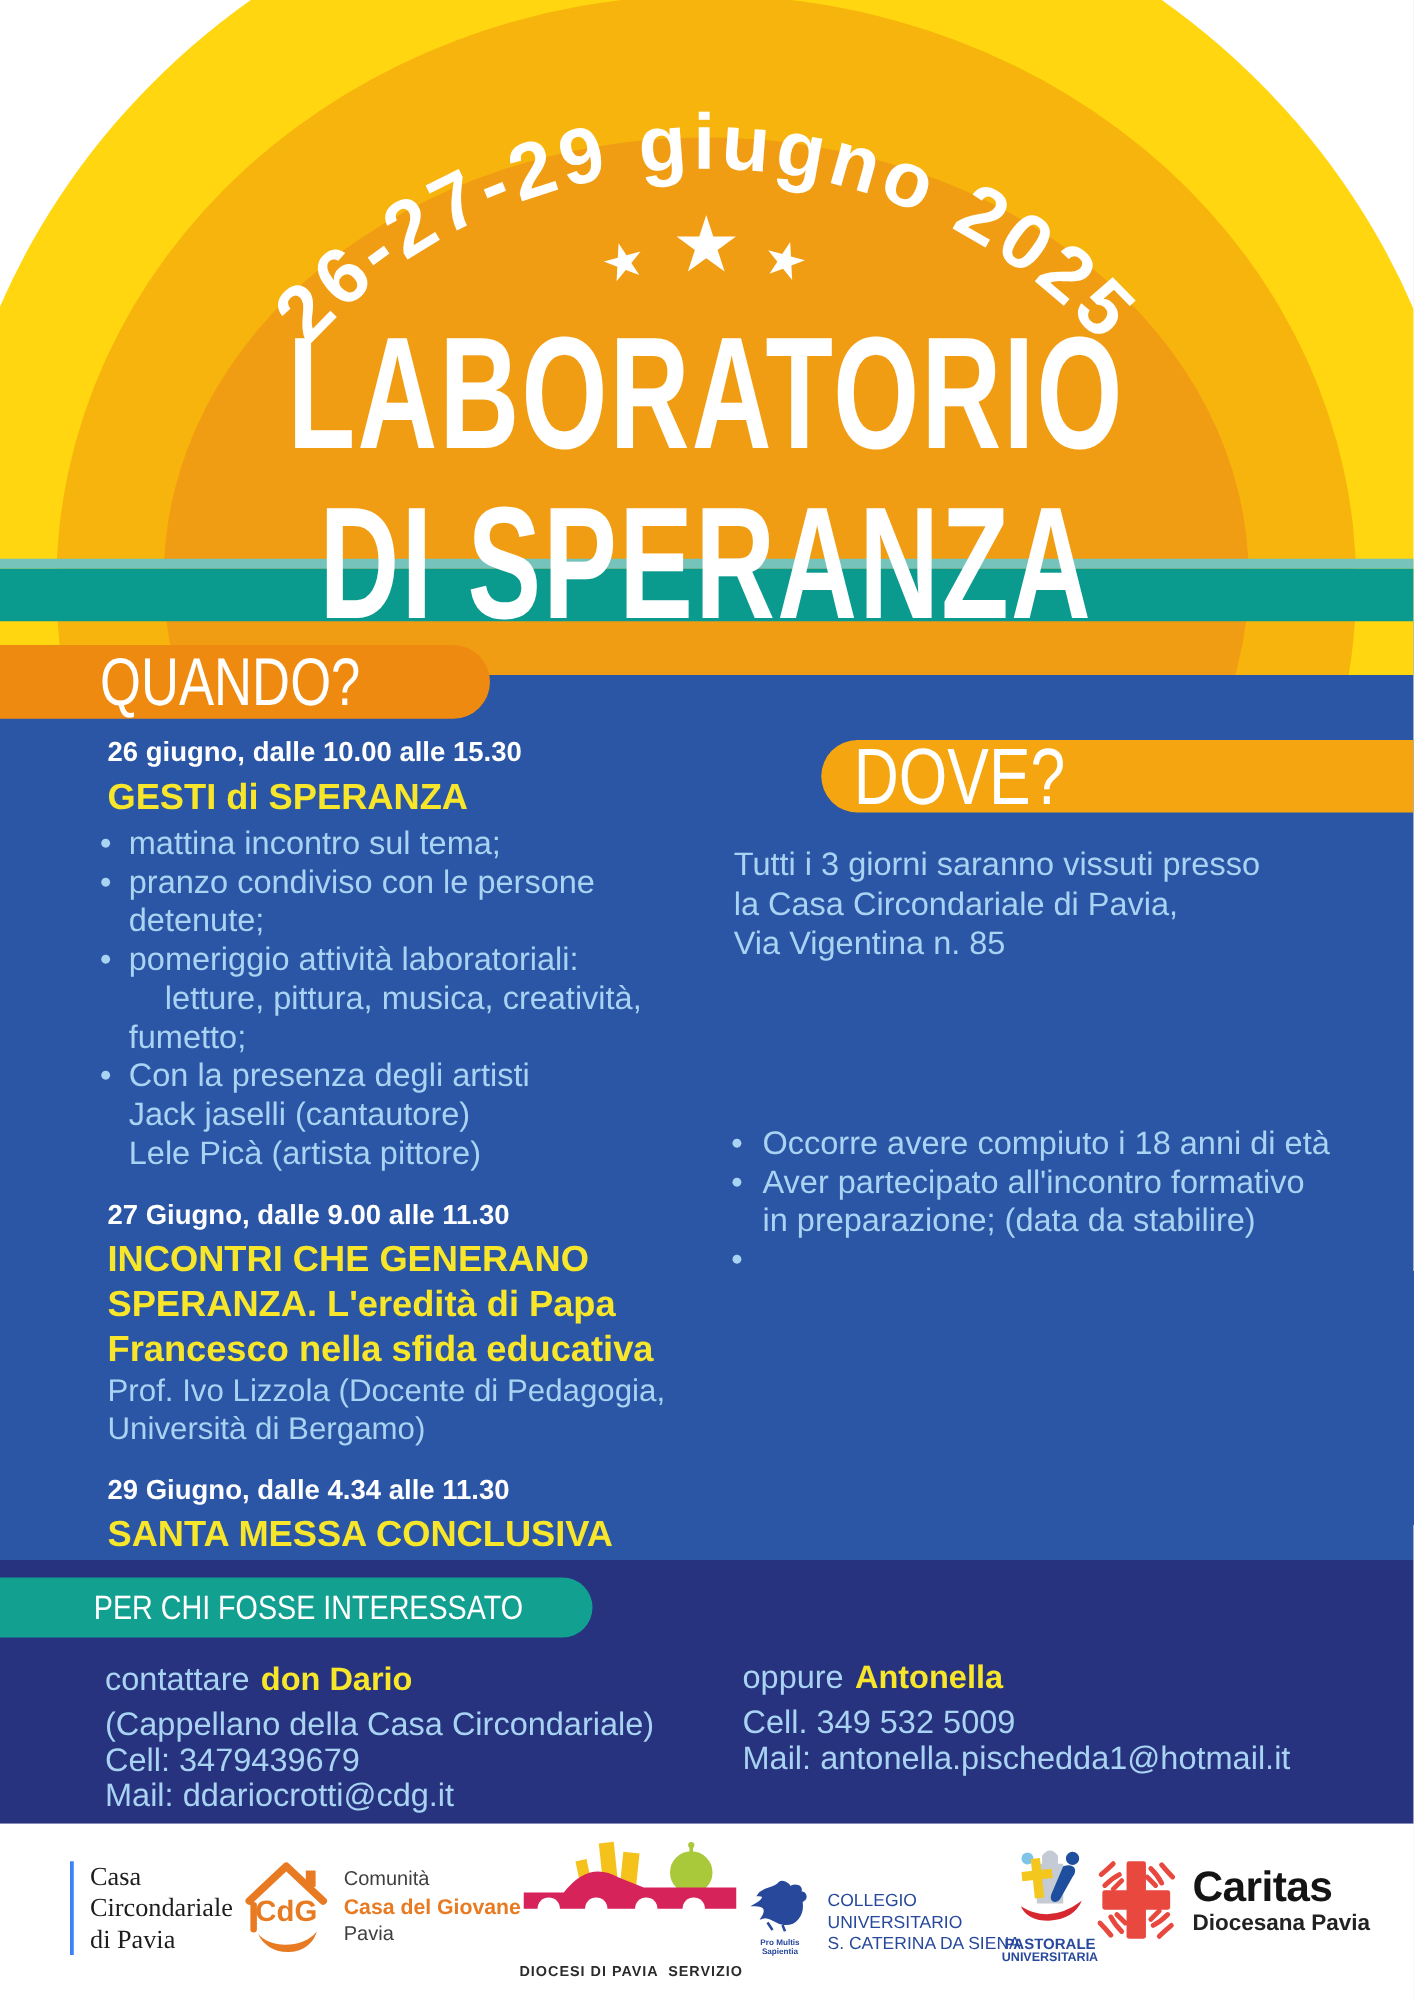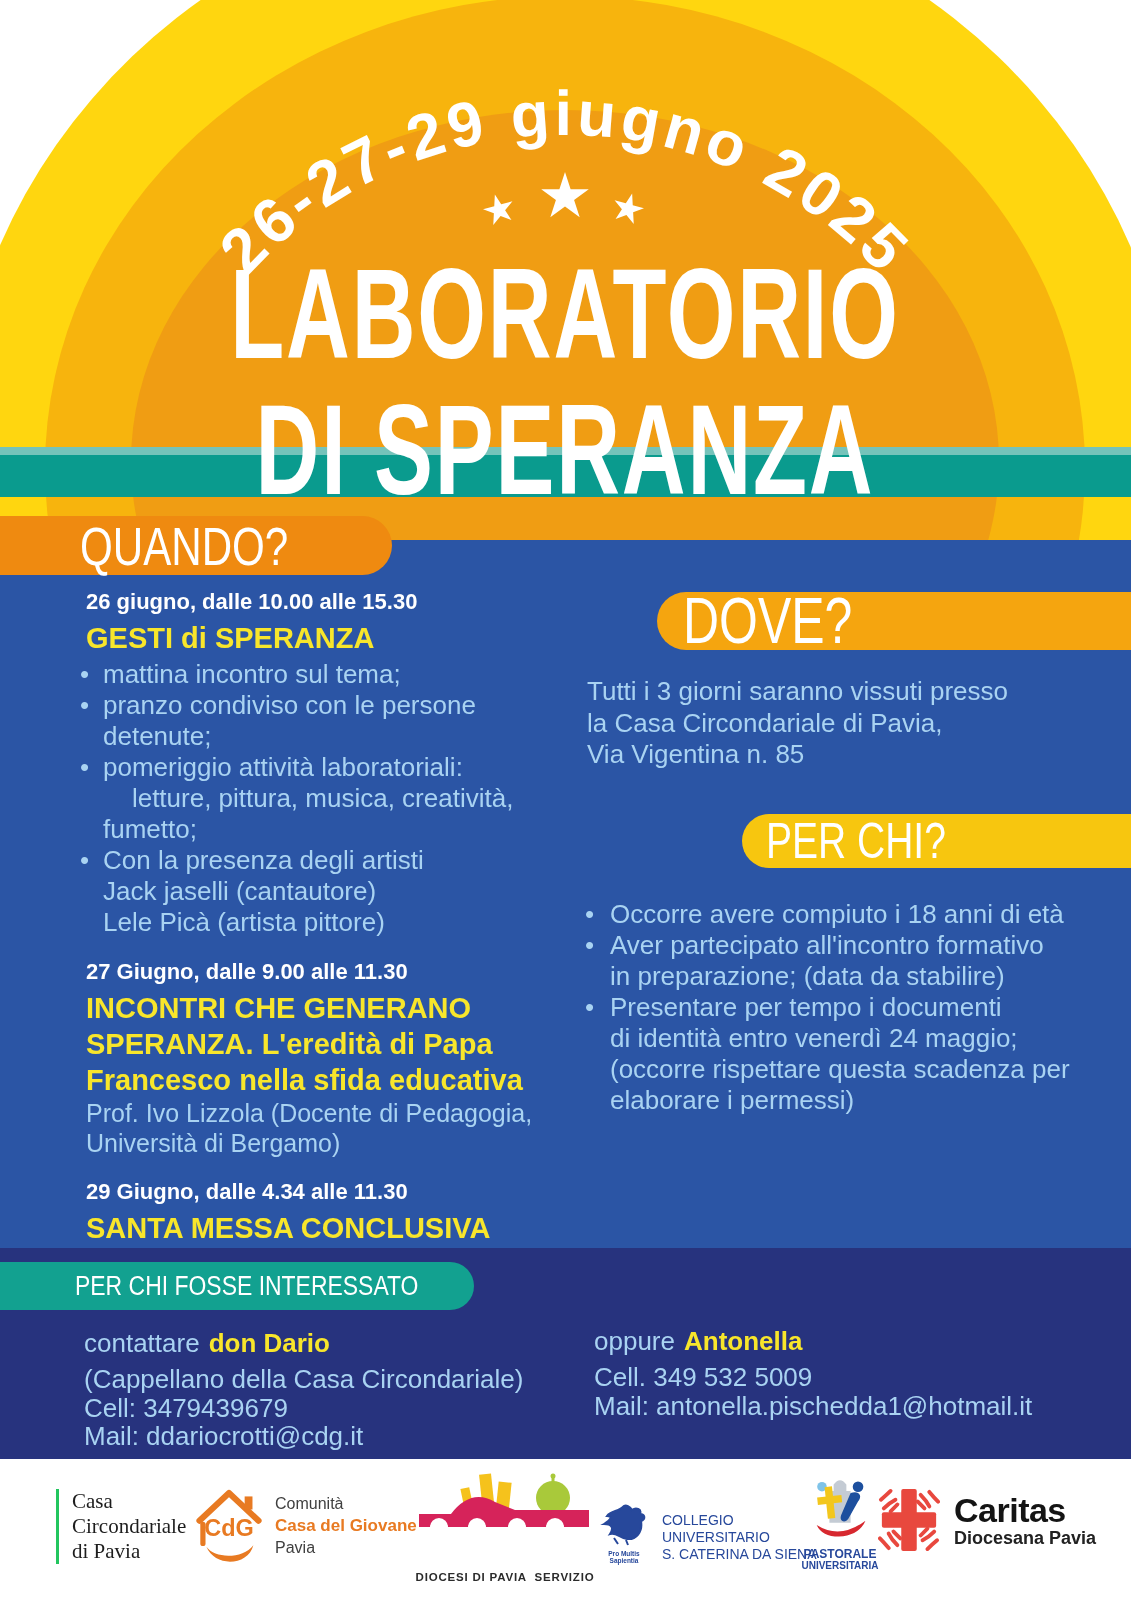--- a/index.html
+++ b/index.html
@@ -45,21 +45,21 @@
   .perchi-list{position:absolute;left:585px;top:896px;width:548px;z-index:5;}
   .perchi-list li{font-size:26px;line-height:30px;}
   .perchi-list .dot{flex:0 0 25px;}
   .contact{position:absolute;z-index:5;font-size:26px;color:var(--text_lightblue,#A9D3F2);}
   .contact-left{left:84px;top:1328px;}
   .contact-right{left:594px;top:1326px;}
   .cname{color:var(--text_yellow,#F8E62B);font-weight:bold;margin-left:9px;}
   .cdetails{margin-top:6px;line-height:28.5px;white-space:pre;}
   
   .flogo{position:absolute;z-index:5;}
-  .casa{left:56px;top:1489px;border-left:3px solid #22c55e;padding-left:13px;
+  .casa{left:56px;top:1489px;border-left:3px solid #3b82f6;padding-left:13px;
     font-family:"Liberation Serif", serif;font-size:21px;line-height:25px;color:#1d1d1d;white-space:pre;}
   .cdg{left:193px;top:1486px;display:flex;align-items:center;gap:10px;}
   .cdg-text{font-size:16px;line-height:22px;color:#3f3f3f;}
   .cdg-name{color:var(--cdg_orange,#E87A22);font-weight:bold;font-size:17px;}
   .diocesi{left:415px;top:1470px;width:180px;text-align:center;}
   .diocesi-text{font-size:11.5px;font-weight:bold;letter-spacing:0.8px;line-height:13.5px;color:#2b2b2b;white-space:pre;}
   .collegio{left:598px;top:1504px;display:flex;gap:12px;align-items:center;}
   .collegio-iconcol{width:52px;text-align:center;}
   .motto{font-size:6.5px;color:var(--collegio_blue,#27489B);font-weight:bold;}
   .collegio-text{font-size:14px;line-height:17px;color:var(--collegio_blue,#27489B);white-space:pre;margin-top:6px;}
@@ -98,23 +98,20 @@
     <text transform="translate(565,358) scale(0.92,1.33)" text-anchor="middle" font-size="96" font-weight="bold" fill="#ffffff" letter-spacing="2">LABORATORIO</text>
     <text transform="translate(565,494) scale(0.92,1.33)" text-anchor="middle" font-size="96" font-weight="bold" fill="#ffffff" letter-spacing="2">DI SPERANZA</text>
   </svg>
 
   <div class="badge badge-quando">
     <span class="btx">QUANDO?</span>
   </div>
   <div class="badge badge-dove">
     <span class="btx">DOVE?</span>
   </div>
-  <div class="badge badge-perchi">
-    <span class="btx">PER CHI?</span>
-  </div>
   <div class="badge badge-teal">
     <span class="btx">PER CHI FOSSE INTERESSATO</span>
   </div>
 
   <div class="q-col">
     <div>
       <div class="dt">26 giugno, dalle 10.00 alle 15.30</div>
       <div class="yt">GESTI di SPERANZA</div>
       <ul class="blist">
         <li>
@@ -164,24 +161,20 @@
           <span class="dot">•</span>
           <span class="pre">Occorre avere compiuto i 18 anni di età</span>
         </li>
       <li>
           <span class="dot">•</span>
           <span class="pre">Aver partecipato all'incontro formativo
 in preparazione; (data da stabilire)</span>
         </li>
       <li>
           <span class="dot">•</span>
-          <span class="pre">Presentare per tempo i documenti
-di identità entro venerdì 24 maggio;
-(occorre rispettare questa scadenza per
-elaborare i permessi)</span>
         </li>
     </ul>
   </div>
 
   <div class="contact contact-left">
     <div><span>contattare</span><span class="cname">don Dario</span></div>
     <div class="cdetails">(Cappellano della Casa Circondariale)
 Cell: 3479439679
 Mail: ddariocrotti@cdg.it</div>
   </div>

